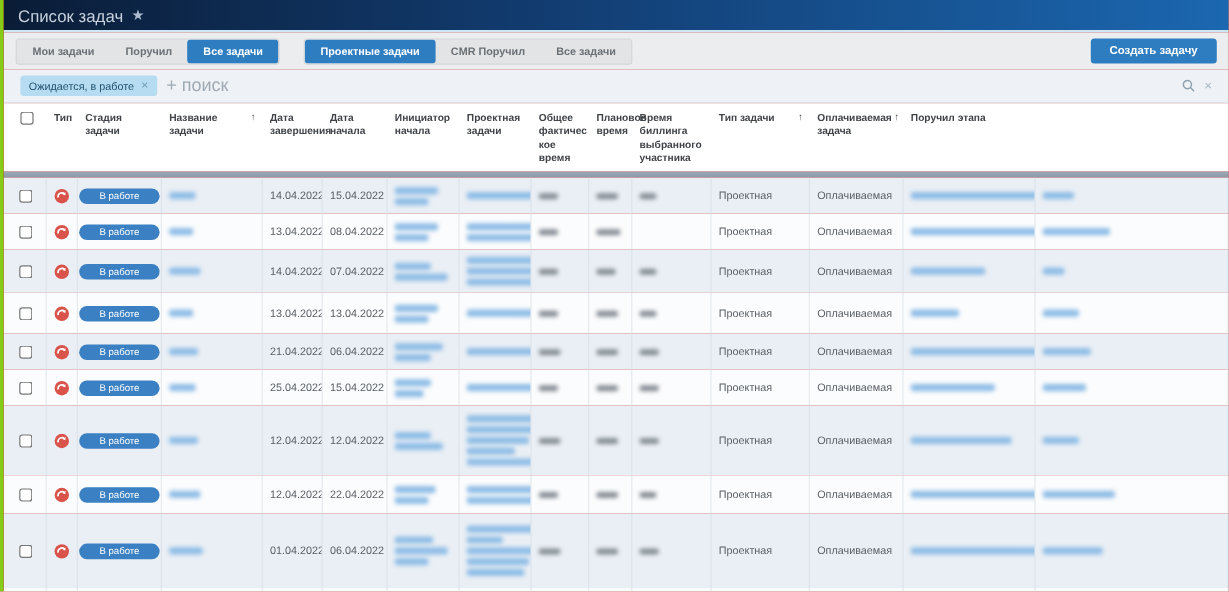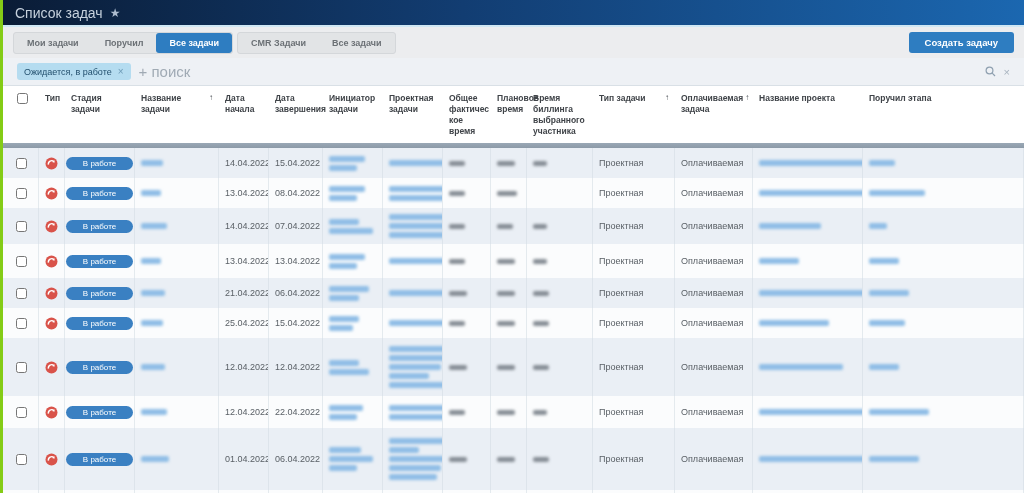--- a/index.html
+++ b/index.html
@@ -9,21 +9,21 @@
     border-left:3px solid #84cc16; background:#b91c1c; }
 
   
   .topbar { height:27px; background:linear-gradient(90deg,#0a1c36 0%,#123d72 45%,#1b67b0 100%);
     display:flex; align-items:center; padding:0 12px; border-bottom:2px solid #cfe7f4; }
   .topbar .title { color:#c6d1dd; font-size:14px; }
   .topbar .star { color:#aebdd0; font-size:12px; margin-left:7px; }
 
   
   .toolbar { height:31px; background:#ecedef; display:flex; align-items:center;
-    padding:0 10px; gap:4px; }
+    padding:0 10px; gap:20px; }
   .tab-group { background:#e2e4e6; border:1px solid #d4d7da; border-radius:3px;
     display:flex; overflow:hidden; }
   .tab-btn { font-size:9px; font-weight:bold; color:#6b7075; padding:5px 13px;
     background:transparent; border:none; cursor:pointer; white-space:nowrap; }
   .tab-btn.active { background:var(--accent,#2e7dc1); color:#fff; border-radius:3px; }
   .create-btn { margin-left:auto; background:var(--accent,#2e7dc1); color:#fff;
     font-size:9.5px; font-weight:bold; border:none; border-radius:3px;
     padding:5px 16px; cursor:pointer; white-space:nowrap; }
 
   
@@ -75,22 +75,23 @@
 
   <div class="toolbar">
     <div class="tab-group" id="tab-group-0">
   <button class="tab-btn">Мои задачи</button>
 
   <button class="tab-btn">Поручил</button>
 
   <button class="tab-btn active">Все задачи</button>
 </div>
     <div class="tab-group" id="tab-group-1">
-
-  <button class="tab-btn">CMR Задачи</button>
+  <button class="tab-btn active">Проектные задачи</button>
+
+  <button class="tab-btn">CMR Поручил</button>
 
   <button class="tab-btn">Все задачи</button>
 </div>
     <button class="create-btn">Создать задачу</button>
   </div>
 
   <div class="filterbar">
     <span class="chip">
       <span>Ожидается, в работе</span>
       <span class="chip-close">×</span>
@@ -120,31 +121,31 @@
     <span>Стадия задачи</span>
 
   </div>
 
   <div class="hcell">
     <span>Название задачи</span>
     <span class="sort">↑</span>
   </div>
 
   <div class="hcell">
+    <span>Дата завершения</span>
+
+  </div>
+
+  <div class="hcell">
     <span>Дата начала</span>
 
   </div>
 
   <div class="hcell">
-    <span>Дата завершения</span>
-
-  </div>
-
-  <div class="hcell">
-    <span>Инициатор задачи</span>
+    <span>Инициатор начала</span>
 
   </div>
 
   <div class="hcell">
     <span>Проектная задачи</span>
 
   </div>
 
   <div class="hcell">
     <span>Общее фактичес кое время</span>
@@ -164,24 +165,20 @@
   <div class="hcell">
     <span>Тип задачи</span>
     <span class="sort">↑</span>
   </div>
 
   <div class="hcell">
     <span>Оплачиваемая задача</span>
     <span class="sort">↑</span>
   </div>
 
-  <div class="hcell">
-    <span>Название проекта</span>
-
-  </div>
 
   <div class="hcell">
     <span>Поручил этапа</span>
 
   </div>
 </div>
     <div class="thead-band"></div>
     <div class="tbody" id="tbody">
   <div class="trow grid-row alt" style="min-height: 30px;">
     <div class="cell ctr" style="padding-left:0">

